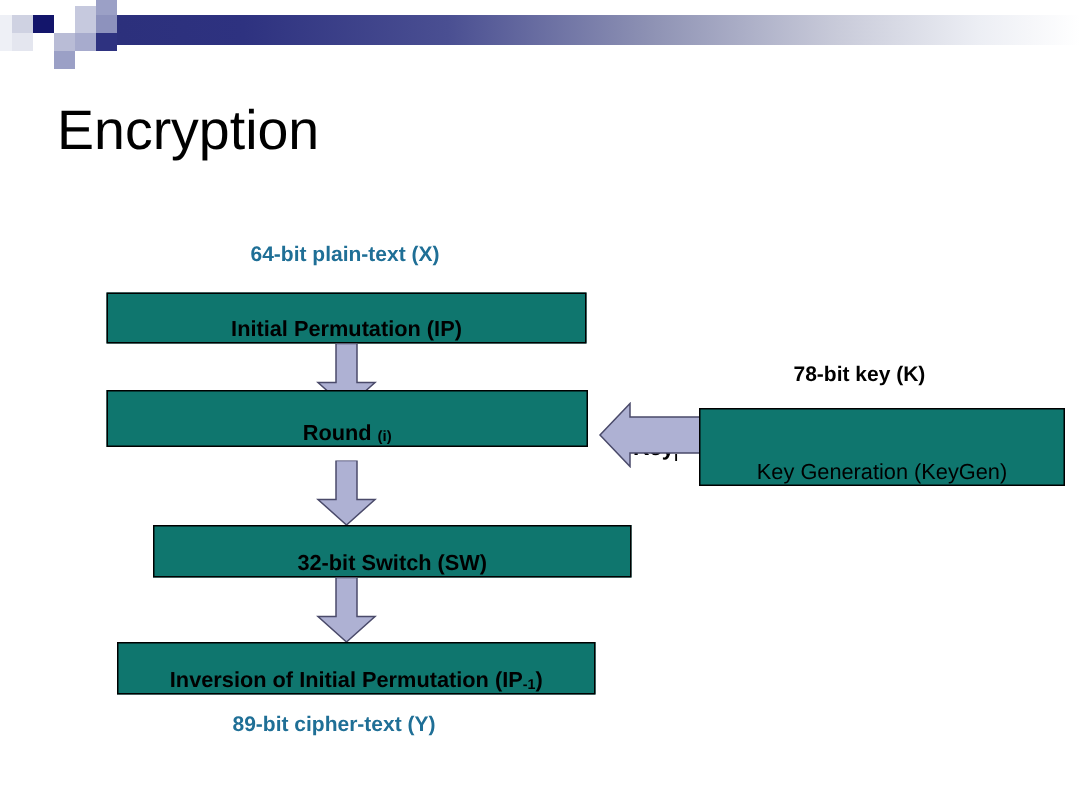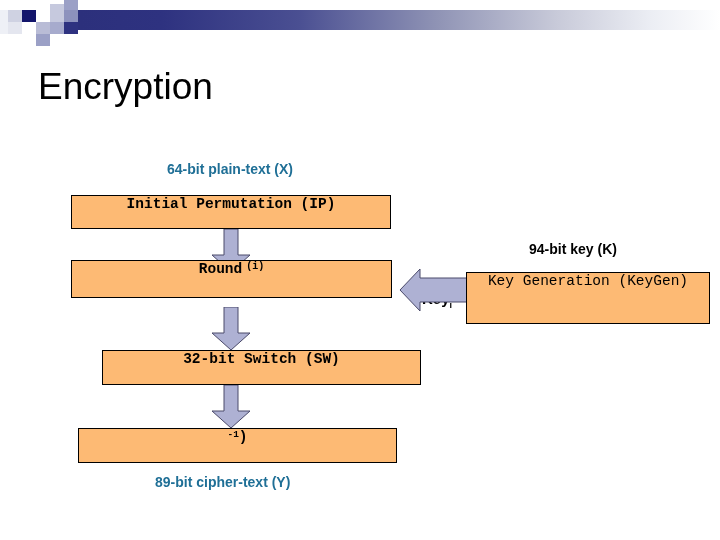--- a/index.html
+++ b/index.html
@@ -59,30 +59,29 @@
     font-weight: 400;
     color: #000000;
     letter-spacing: 0px;
     white-space: nowrap;
   }
 
   
   .flowbox {
     position: absolute;
     box-sizing: border-box;
-    background: #fdba74;
+    background: #0f766e;
     border: 1.5px solid #000000;
     display: flex;
-    align-items: flex-start;
+    align-items: flex-end;
     justify-content: center;
     font-size: 14.5px;
     font-weight: bold;
     color: #000000;
     white-space: nowrap;
-    font-family: Liberation Mono, monospace;
   }
 
   #box-ip        { left: 71px;  top: 195px; width: 320px; height: 34px; }
   #box-round     { left: 71px;  top: 260px; width: 321px; height: 38px; }
   #box-switch    { left: 78px;  top: 350px; width: 319px; height: 35px; margin-left: 24px; }
   #box-inversion { left: 78px;  top: 428px; width: 319px; height: 35px; }
   #box-keygen    { left: 466px; top: 272px; width: 244px; height: 52px;
                    font-weight: normal; font-size: 14.5px; }
 
   
@@ -170,21 +169,21 @@
 <div class="caption" id="label-keyi">
   <span>Key</span><span class="sub">i</span>
 </div>
 
 <div id="arrow-key-left">
   <svg viewBox="0 0 72 44" preserveAspectRatio="none">
     <polygon class="arrow-fill" points="72,10 21,10 21,1 1,22 21,43 21,34 72,34"></polygon>
   </svg>
 </div>
 
-<div class="caption" id="label-keyk">94-bit key (K)</div>
+<div class="caption" id="label-keyk">78-bit key (K)</div>
 
 <div class="flowbox" id="box-keygen">
   <span>Key Generation (KeyGen)</span>
 </div>
 
 <div class="arrow-down" id="arrow-round-to-switch">
   <svg viewBox="0 0 42 44" preserveAspectRatio="none">
     <polygon class="arrow-fill" points="14,0 28,0 28,26 40,26 21,43 2,26 14,26"></polygon>
   </svg>
 </div>
@@ -193,17 +192,18 @@
   <span>32-bit Switch (SW)</span>
 </div>
 
 <div class="arrow-down" id="arrow-switch-to-inv">
   <svg viewBox="0 0 42 44" preserveAspectRatio="none">
     <polygon class="arrow-fill" points="14,0 28,0 28,26 40,26 21,43 2,26 14,26"></polygon>
   </svg>
 </div>
 
 <div class="flowbox" id="box-inversion">
+  <span>Inversion of Initial Permutation (IP</span>
     <span class="sup">-1</span>
     <span>)</span>
 </div>
 
 <div class="caption" id="label-ciphertext">89-bit cipher-text (Y)</div>
 
 </body></html>

